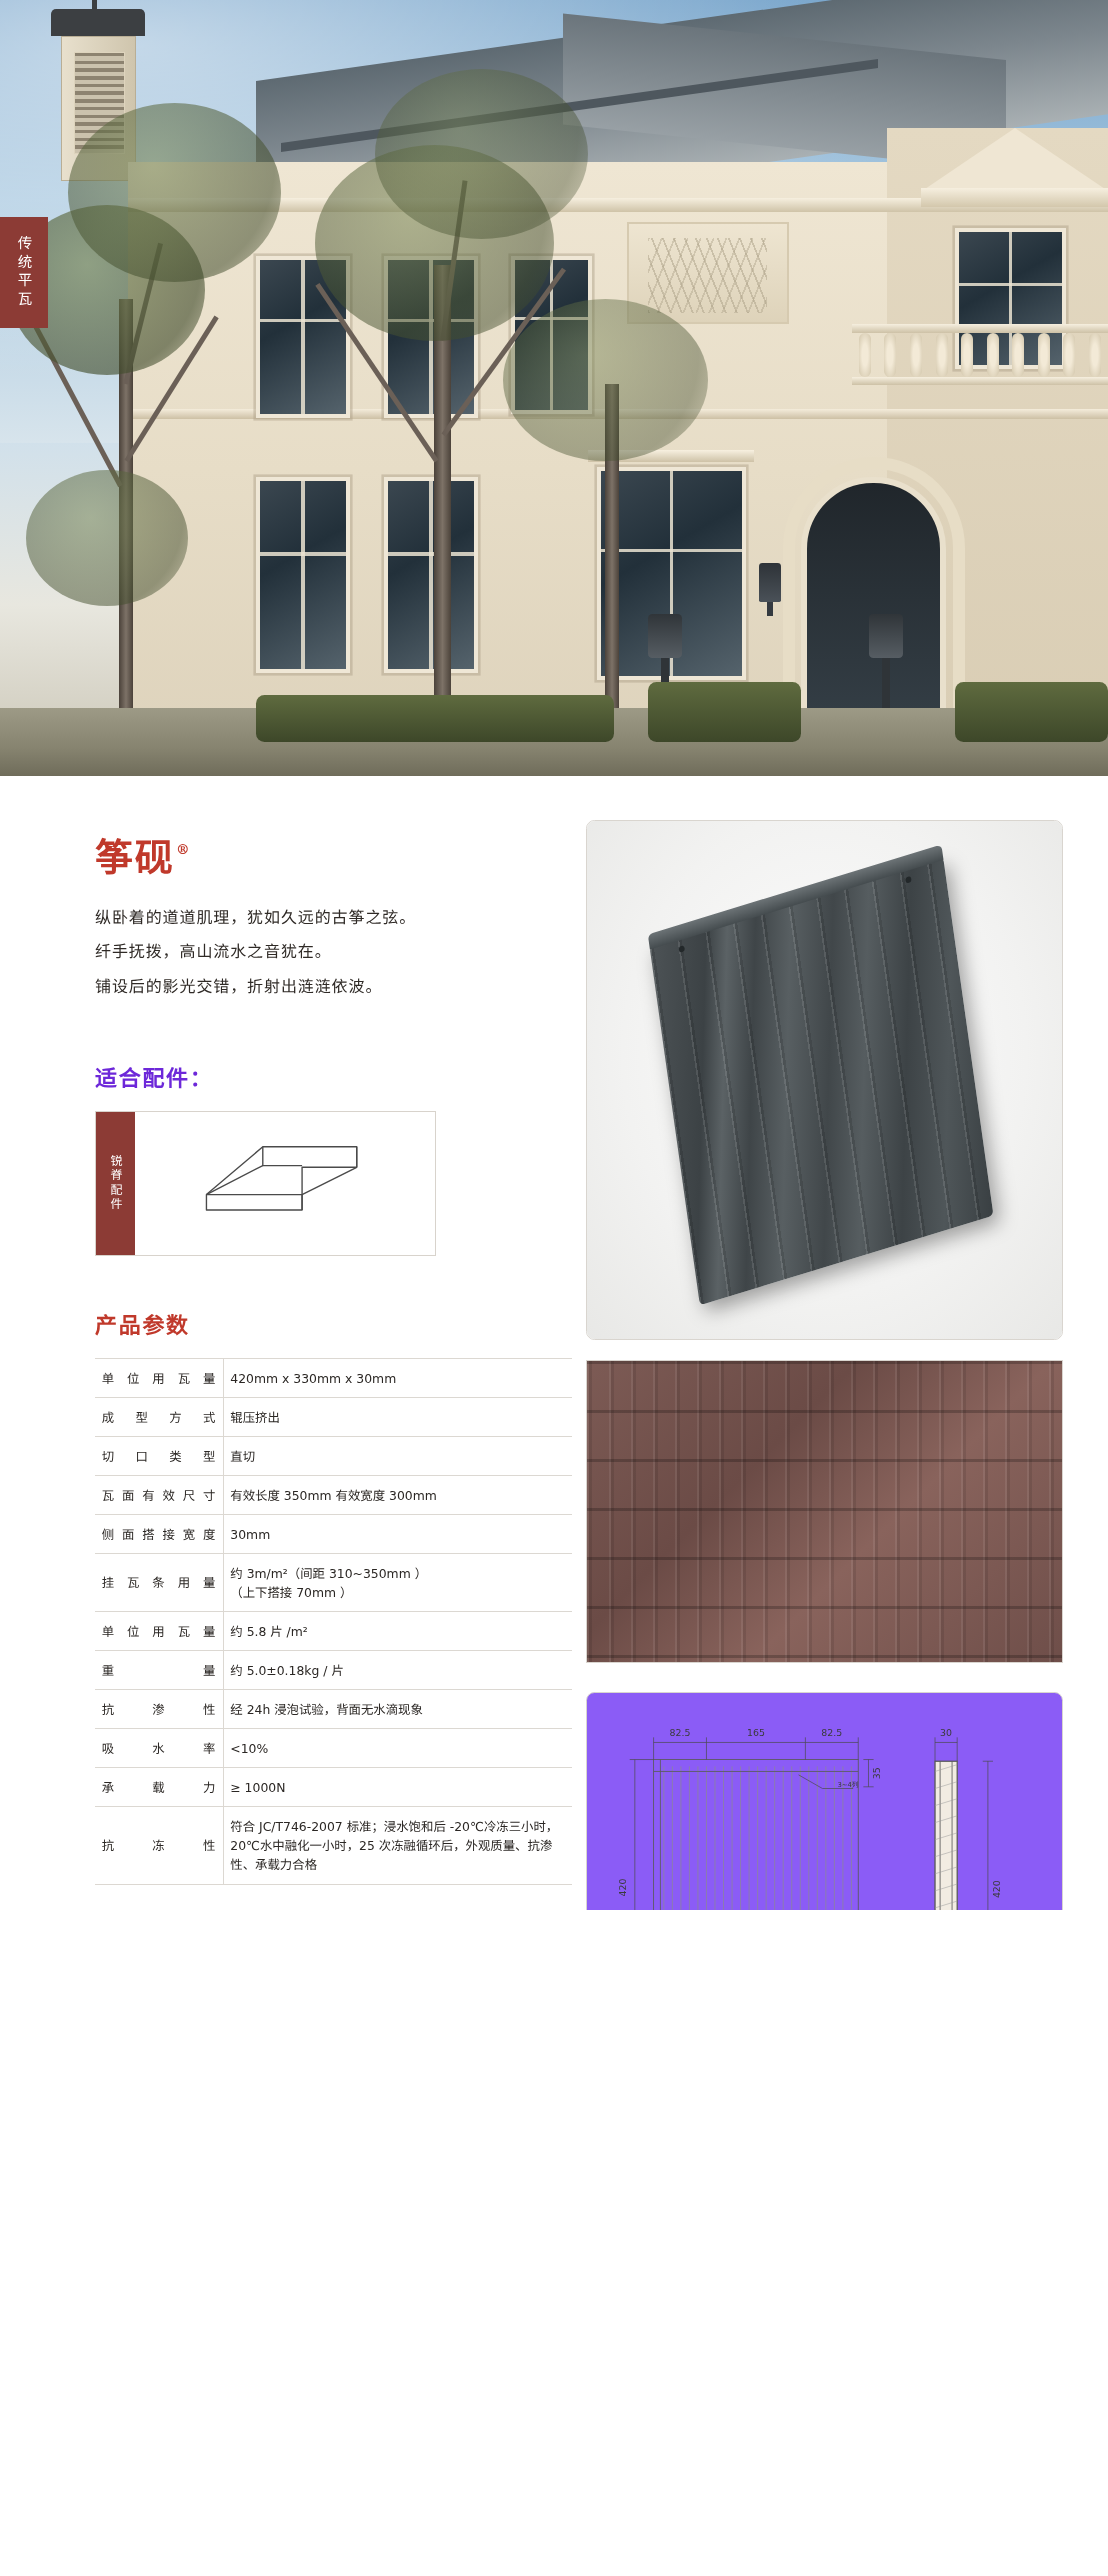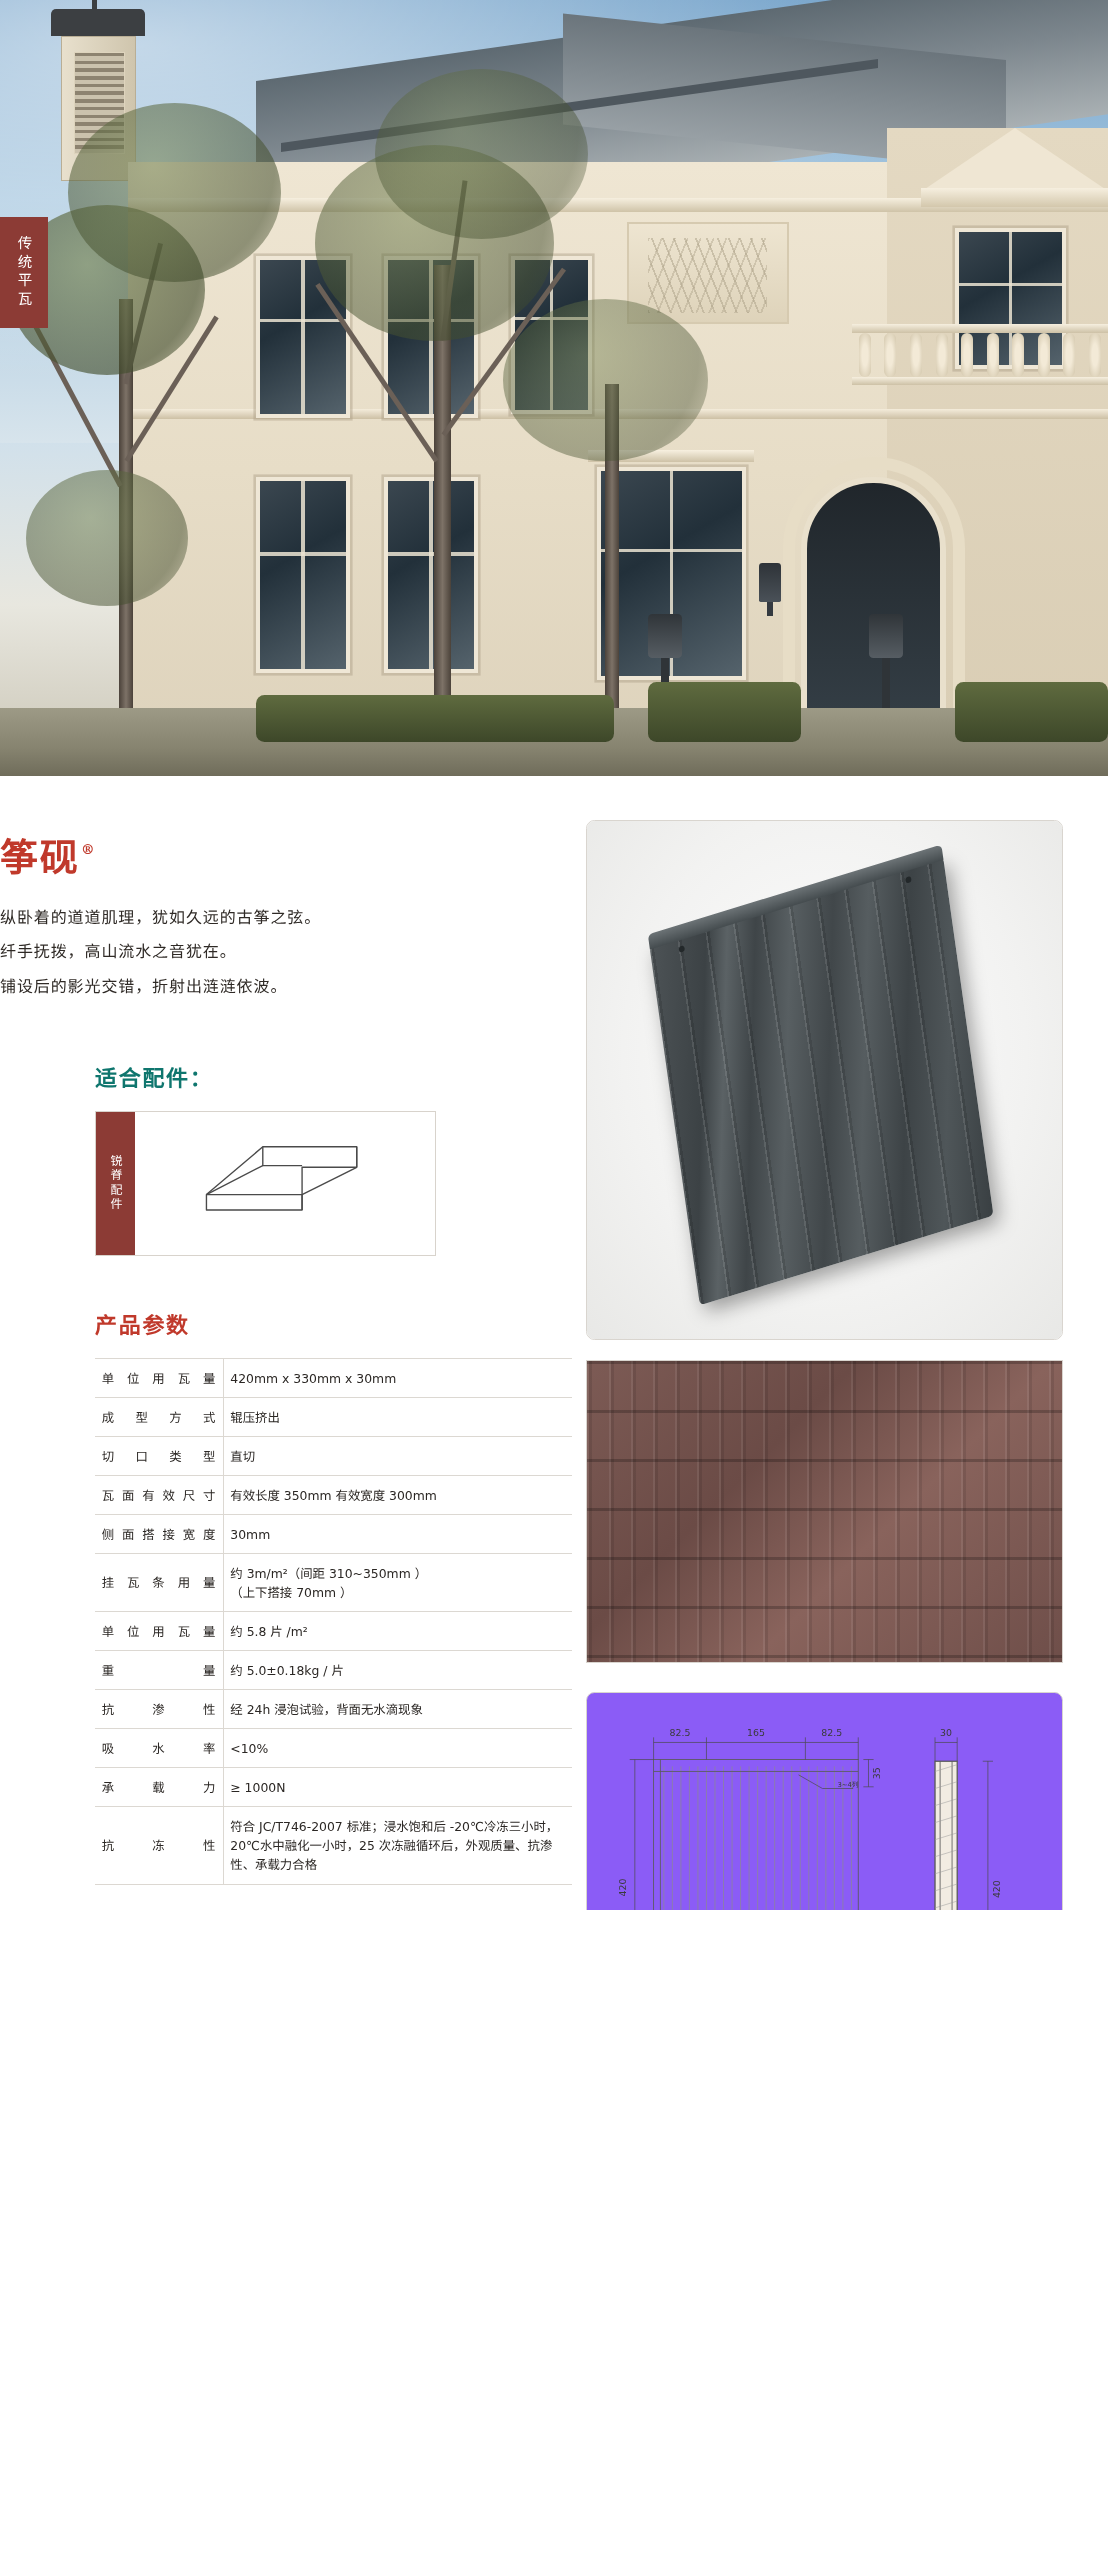--- a/index.html
+++ b/index.html
@@ -181,21 +181,21 @@
     text-orientation: upright;
     display: flex; align-items: center; justify-content: center;
     font-size: 14.5px; letter-spacing: 4.3px;
     font-family: "DejaVu Sans", sans-serif;
   }
 
   
   .content { padding: 0 0 25.6px 0; }
 
   .brand-row { display: flex; padding: 51px 0 0 0; }
-  .brand-left { width: 563px; }
+  .brand-left { width: 563px; padding-left: 95px; }
   .brand-name {
     font-family: "DejaVu Serif", "Liberation Serif", serif;
     color: #c0392b;
     font-size: 38px;
     font-weight: bold;
     letter-spacing: 1.7px;
     position: relative;
     display: inline-block;
   }
   .brand-name .reg { font-size: 13.6px; position: relative; top: -17px; left: 1.7px; }
@@ -205,21 +205,21 @@
     font-size: 16px;
     line-height: 2.15;
     color: #2f2a26;
     letter-spacing: 0.9px;
   }
 
   .section-title {
     font-size: 22px;
     font-weight: bold;
     letter-spacing: 1.7px;
-    color: #0f766e;
+    color: #6d28d9;
     font-family: "DejaVu Sans", sans-serif;
   }
   .section-title.red { color: #c0392b; }
 
   .accessory { margin: 56px 0 0 95px; width: 477px; }
   .accessory-box {
     margin-top: 19px;
     width: 341px; height: 145px;
     border: 0.9px solid #d8d3cc;
     display: flex;

